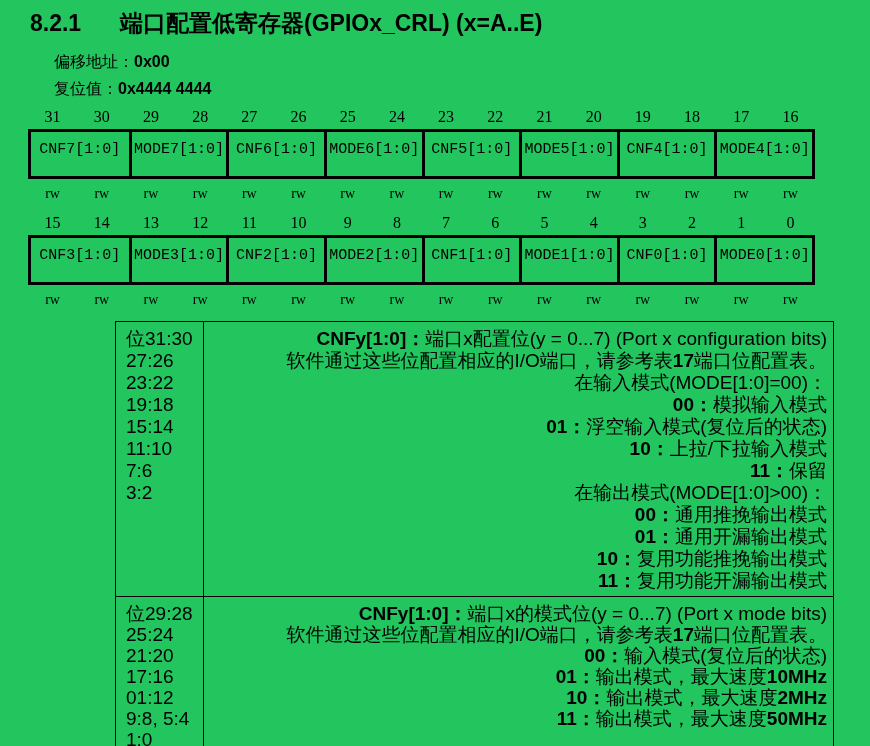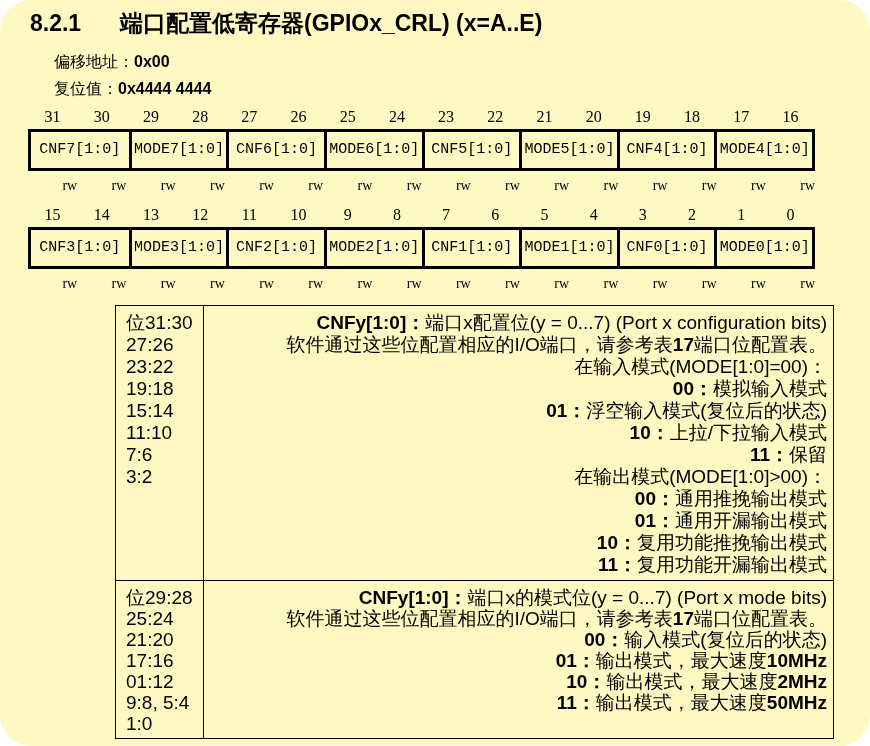--- a/index.html
+++ b/index.html
@@ -1,23 +1,22 @@
 <!DOCTYPE html>
 <html><head>
 <meta charset="utf-8">
 <style>
   html,body{margin:0;padding:0;background:#ffffff;}
   .page{
     position:relative;
     width:870px;height:746px;
-    background:#fef9c3;
+    background:#22c55e;
     color:#000;
     font-family:"Liberation Sans", sans-serif;
     overflow:hidden;
-    border-radius:31px;
   }
   
   .heading{
     display:flex;
     padding-top:10px;
     margin-left:30px;
     font-weight:bold;
     font-size:23px;
     line-height:26px;
     color:#000;
@@ -37,34 +36,34 @@
     font-size:16px;height:19px;line-height:19px;
     text-align:center;margin-bottom:3px;
   }
   .boxes-row{
     display:grid;grid-template-columns:repeat(8,1fr);
     border:3px solid #000;
     box-sizing:border-box;
   }
   .regcell{
     border-left:3px solid #000;
-    height:36px;line-height:36px;
+    height:44px;line-height:36px;
     text-align:center;
     font-family:"Liberation Mono", monospace;
     font-size:15px;
     box-sizing:border-box;
     white-space:nowrap;
     overflow:hidden;
   }
   .regcell:first-child{border-left:none;}
   .rw-row{
     display:grid;grid-template-columns:repeat(16,1fr);
     font-family:"Liberation Serif", serif;
     font-size:14px;height:16px;line-height:16px;
-    text-align:right;margin-top:7px;
+    text-align:center;margin-top:7px;
   }
   
   .desc-table{
     margin-left:115px;margin-top:13px;
     width:719px;
     border:1px solid #000;
     box-sizing:border-box;
     font-size:19px;
   }
   .desc-row{display:flex;}

